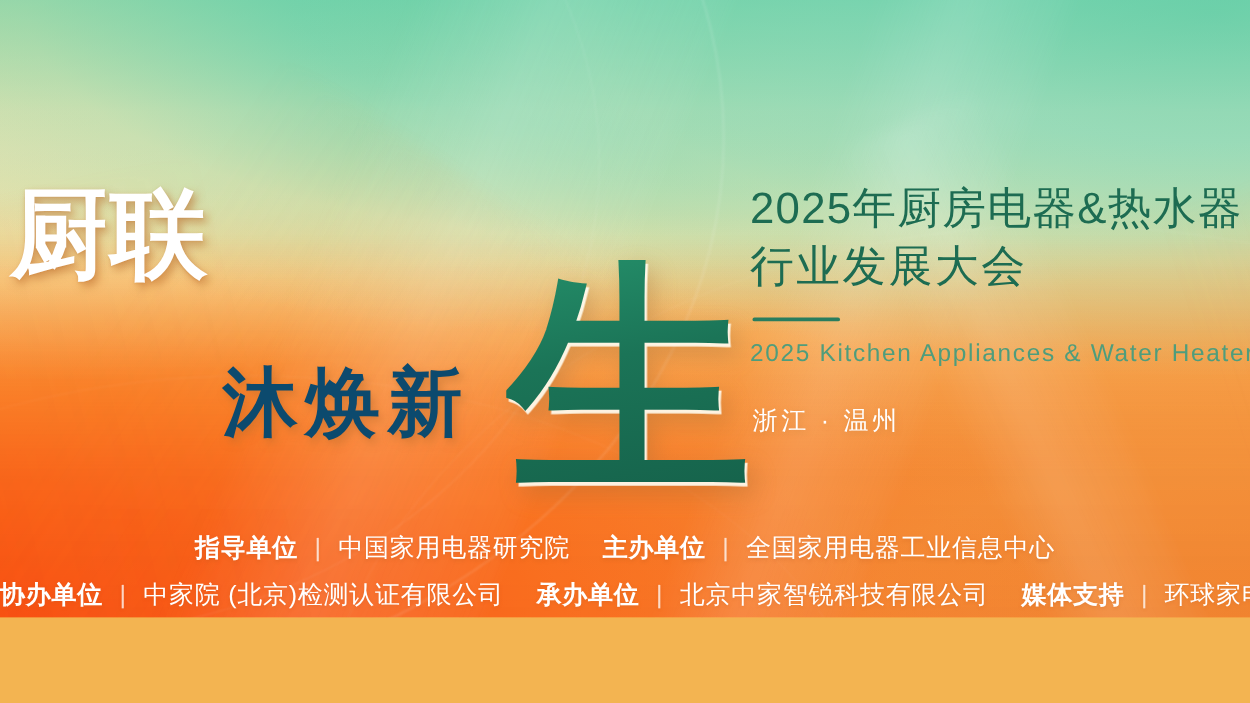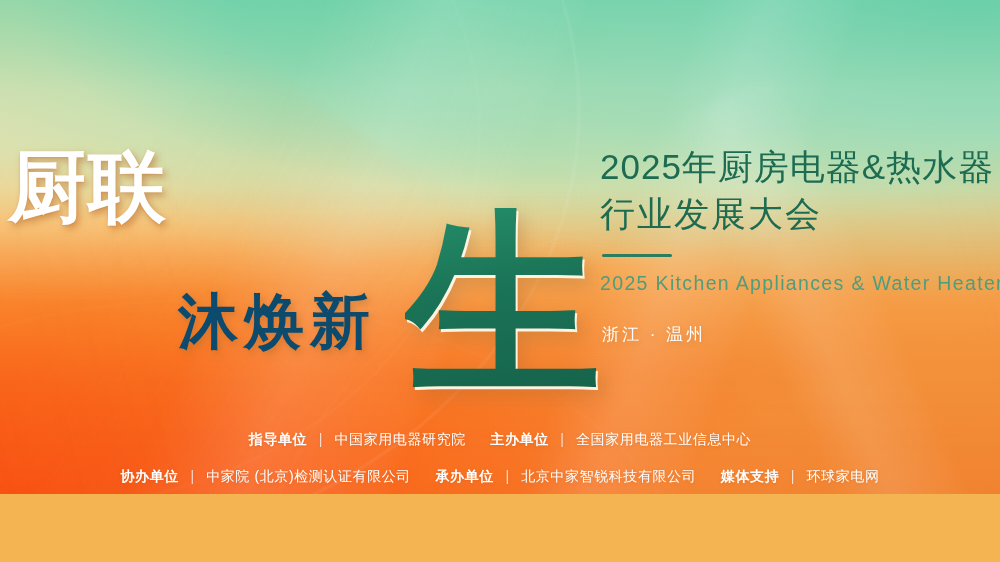--- a/index.html
+++ b/index.html
@@ -161,36 +161,36 @@
     letter-spacing:1.35px;
     color:#4f9d7c;
     white-space:nowrap;
   }
 
   .place {
     margin-top:26px;
     margin-left:2px;
     font-family:"Liberation Sans", sans-serif;
     font-weight:400;
-    font-size:17px;
+    font-size:20px;
     letter-spacing:3px;
     color:#ffffff;
     text-shadow:1px 2px 5px rgba(195,125,55,0.45);
     white-space:nowrap;
   }
 
   
   .credits {
     position:absolute; left:0; right:0; top:426px;
     text-align:center;
     color:#ffffff;
     font-family:"Liberation Sans", sans-serif;
   }
   .credit-row {
-    font-size:14px;
+    font-size:20px;
     line-height:26px;
     letter-spacing:.6px;
     white-space:nowrap;
     text-shadow:0 1px 3px rgba(190,90,30,0.30);
   }
   .credit-row + .credit-row { margin-top:11px; }
   .cgroup { display:inline-block; }
   .cgroup + .cgroup { margin-left:20px; }
   .ckey { font-weight:700; }
   .cbar { display:inline-block; margin:0 7px; opacity:.75; font-weight:300; }

